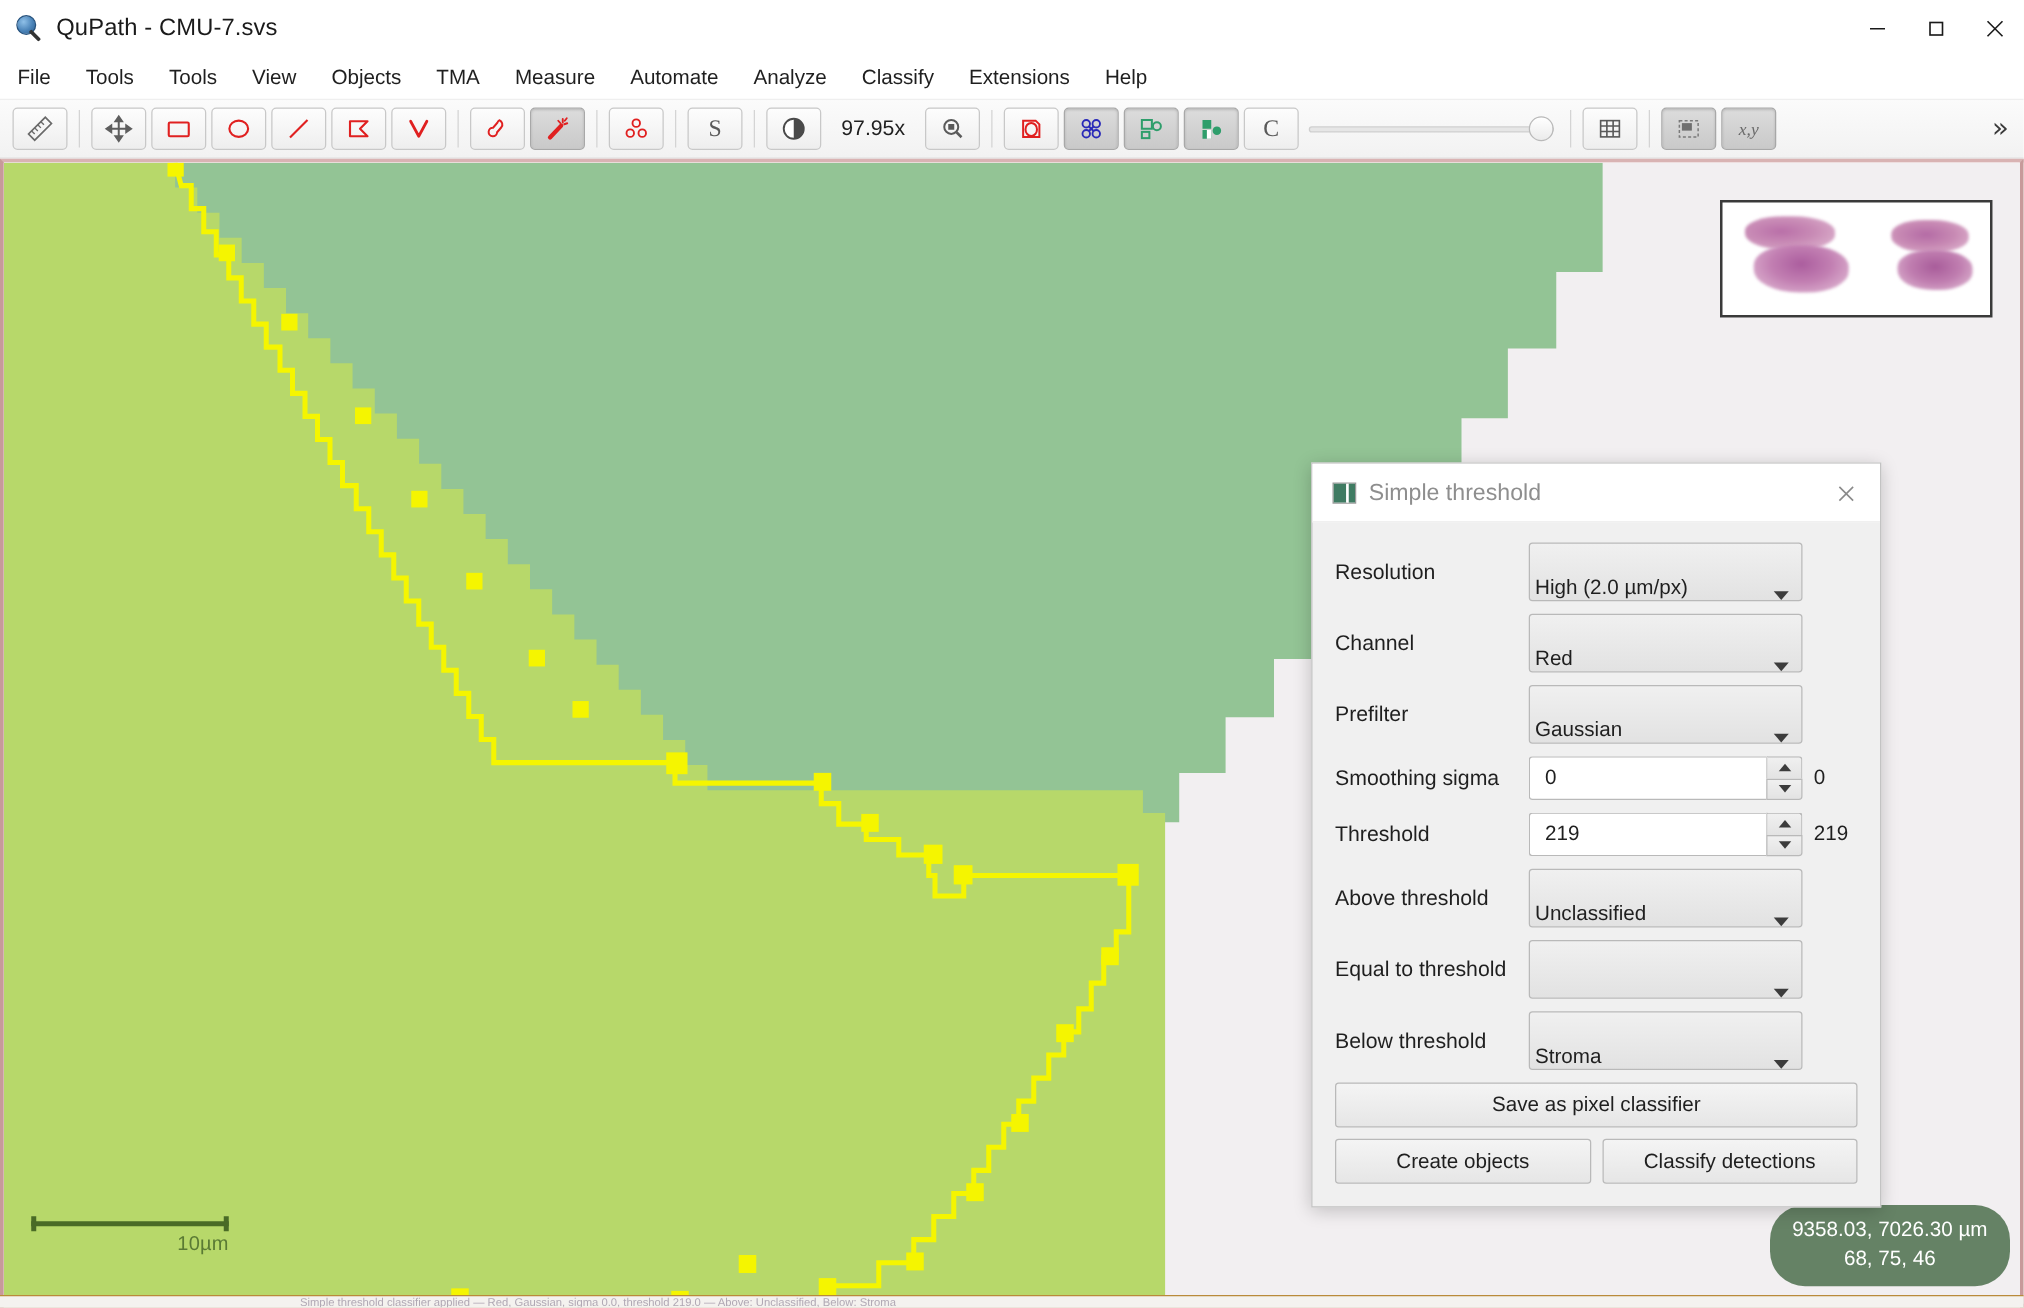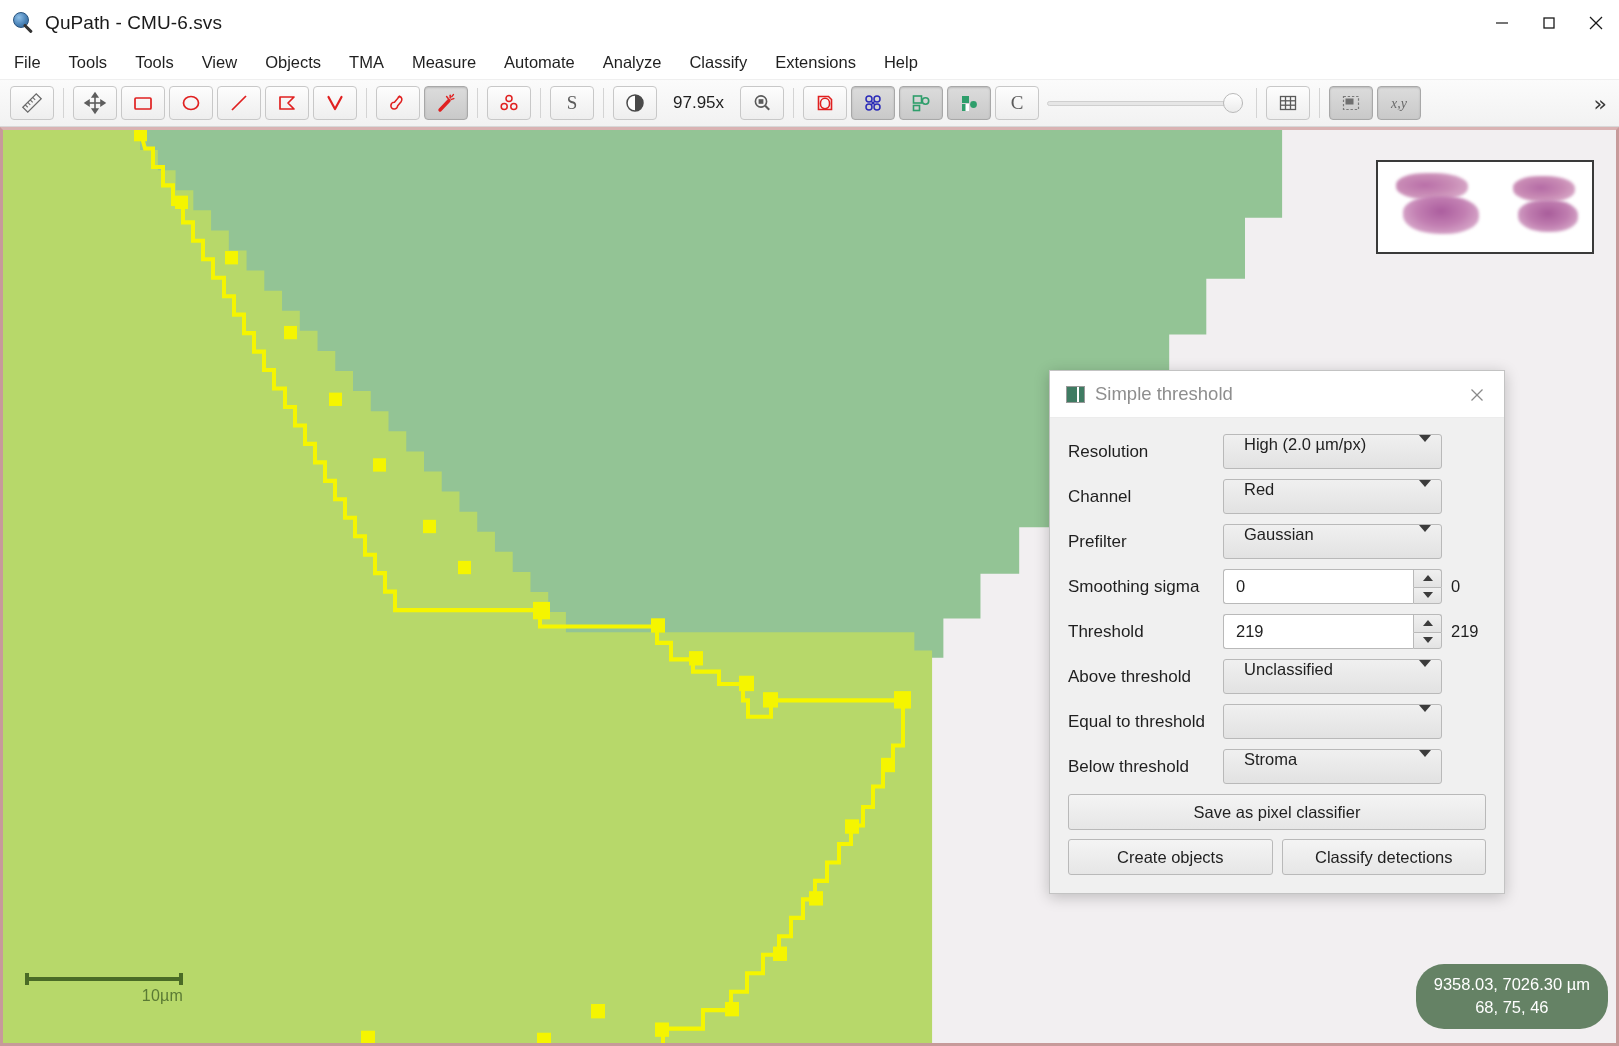--- a/index.html
+++ b/index.html
@@ -245,25 +245,25 @@
   .dlg-body { padding: 16px 18px 18px; }
   .row {
     display: flex; align-items: center;
     margin-bottom: 10px;
   }
   .row .lab {
     width: 155px; flex: 0 0 155px;
     font-size: 17px; color: #1f1f1f;
   }
   .combo {
-    flex: 1 1 auto; height: 35px;
+    flex: 1 1 auto; height: 47px;
     background: linear-gradient(#f0f0f0, #e2e2e2);
     border: 1px solid #b9b9b9; border-radius: 3px;
-    display: flex; align-items: flex-start;
-    padding: 0 10px 0 20px;
+    display: flex; align-items: flex-end;
+    padding: 0 10px 0 4px;
     font-size: 16.5px; color: #1f1f1f;
     position: relative; cursor: default;
   }
   .combo .val { flex: 1 1 auto; white-space: nowrap; overflow: hidden; }
   .caret {
     width: 0; height: 0; flex: 0 0 auto;
     border-left: 6px solid transparent;
     border-right: 6px solid transparent;
     border-top: 7px solid #3c3c3c;
   }
@@ -329,21 +329,21 @@
 <body>
 
 <div class="app">
 
   <div class="titlebar">
     <div class="title-left">
       <span class="app-icon">
         <span class="globe"></span>
           <span class="handle"></span>
       </span>
-      <span class="title-text">QuPath - CMU-6.svs</span>
+      <span class="title-text">QuPath - CMU-7.svs</span>
     </div>
     <div class="win-controls">
       <div class="win-btn">
         <svg width="18" height="18" viewBox="0 0 18 18">
             <line x1="3" y1="9" x2="15" y2="9" stroke="#1a1a1a" stroke-width="1.2"></line>
           </svg>
       </div>
       <div class="win-btn">
         <svg width="18" height="18" viewBox="0 0 18 18">
             <rect x="4" y="4" width="10" height="10" fill="none" stroke="#1a1a1a" stroke-width="1.3"></rect>
@@ -743,14 +743,17 @@
 
         <div class="btn-row">
           <div class="btn">Create objects</div>
           <div class="btn">Classify detections</div>
         </div>
 
       </div>
     </div>
   </div>
 
+  <div class="statusbar">
+    <div class="txt">Simple threshold classifier applied — Red, Gaussian, sigma 0.0, threshold 219.0 — Above: Unclassified, Below: Stroma</div>
+  </div>
 
 </div>
 
 </body></html>

